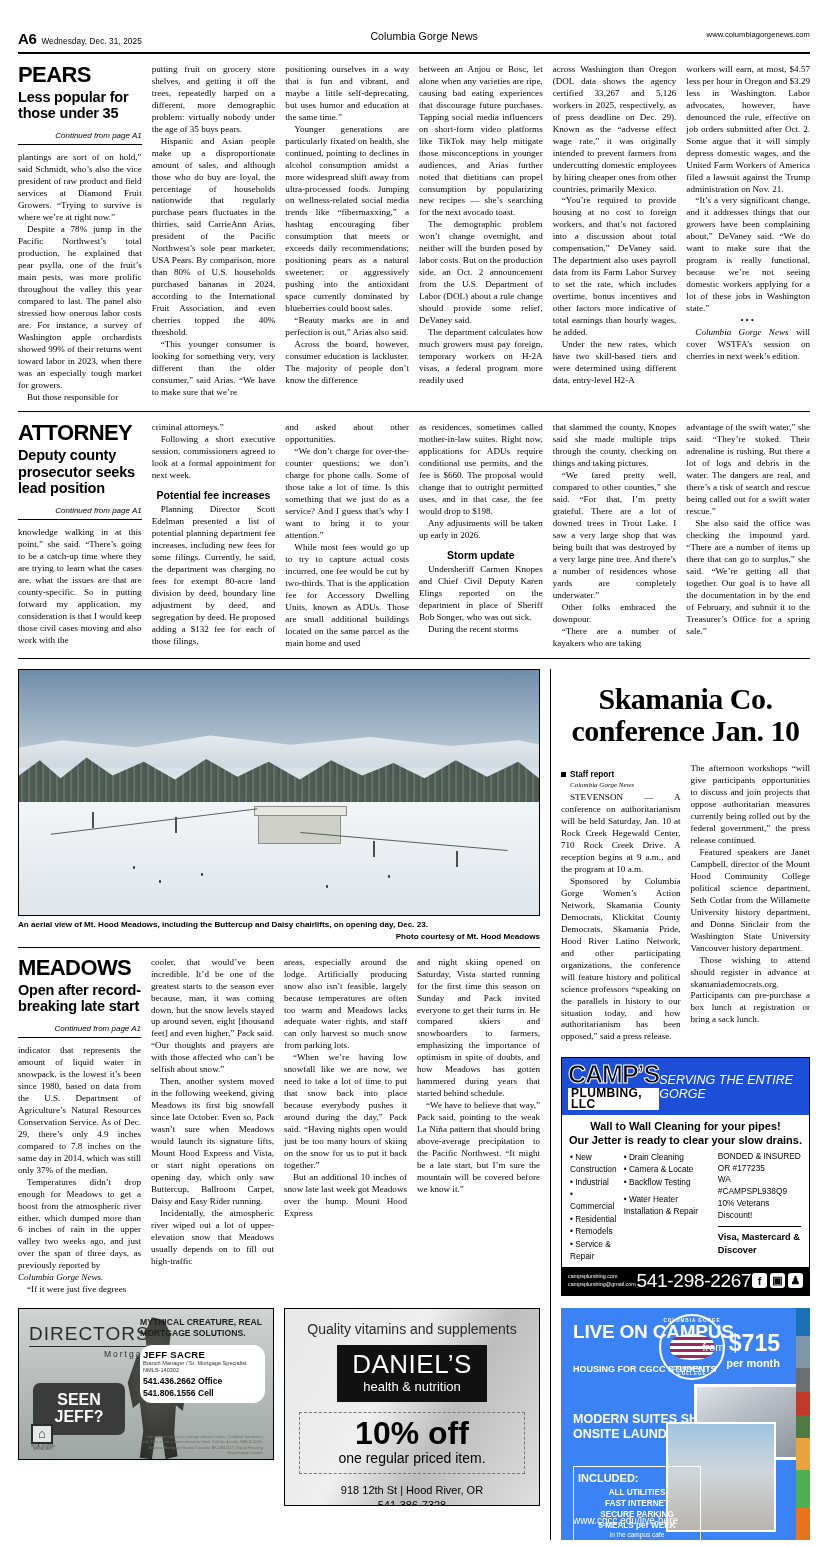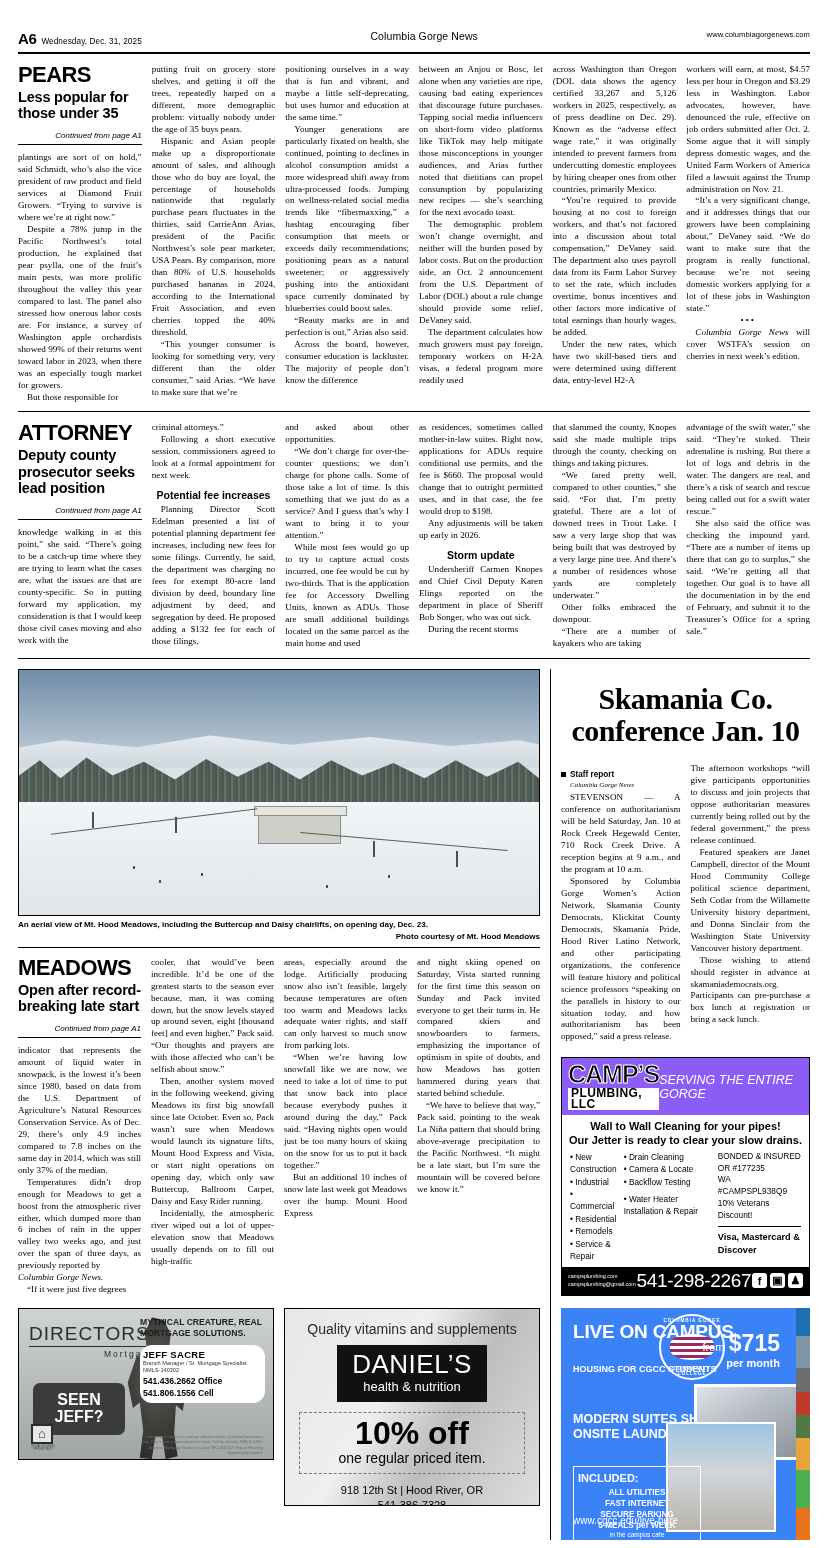--- a/index.html
+++ b/index.html
@@ -152,21 +152,21 @@
   .dan-logo { margin:8px auto 0 auto; width:150px; background:#111; color:#fff; text-align:center; padding:6px 4px 8px 4px; }
   .dan-logo .l1 { font-family:"Liberation Sans", sans-serif; font-size:26px; letter-spacing:0.5px; line-height:1; }
   .dan-logo .l2 { font-family:"Liberation Sans", sans-serif; font-size:13px; margin-top:2px; }
   .dan-coupon { margin:10px 14px 0 14px; border:1px dashed #777; padding:5px 4px 7px 4px; text-align:center; }
   .dan-coupon .c1 { font-family:"Liberation Sans", sans-serif; font-weight:bold; font-size:32px; line-height:0.95; }
   .dan-coupon .c2 { font-family:"Liberation Sans", sans-serif; font-size:14px; margin-top:1px; }
   .dan-addr { text-align:center; font-family:"Liberation Sans", sans-serif; font-size:11px; margin-top:9px; line-height:1.4; }
 
   
   .ad-camp { background:#fff; }
-  .camp-top { background:#8b5cf6; color:#fff; padding:5px 6px 4px 6px; display:flex; align-items:center; justify-content:space-between; }
+  .camp-top { background:#1d4ed8; color:#fff; padding:5px 6px 4px 6px; display:flex; align-items:center; justify-content:space-between; }
   .camp-brand { font-family:"Liberation Sans", sans-serif; font-weight:bold; line-height:0.92; }
   .camp-brand .b1 { font-size:25px; letter-spacing:-1px; -webkit-text-stroke:1px #fff; color:#000; }
   .camp-brand .b2 { font-size:12px; letter-spacing:0.4px; background:#fff; color:#000; display:inline-block; padding:0 3px; margin-top:2px; }
   .camp-serving { font-family:"Liberation Sans", sans-serif; font-style:italic; font-size:12.5px; line-height:1.15; text-align:left; }
   .camp-head { text-align:center; font-family:"Liberation Sans", sans-serif; font-weight:bold; font-size:11px; line-height:1.3; padding:4px 4px 3px 4px; }
   .camp-cols { display:flex; gap:6px; padding:0 8px 4px 8px; font-family:"Liberation Sans", sans-serif; }
   .camp-cols ul { list-style:none; margin:0; padding:0; font-size:8.3px; line-height:1.5; }
   .camp-cols li:before { content:"• "; }
   .camp-right { font-size:8.3px; line-height:1.42; }
   .camp-right .vline { border-top:1px solid #000; margin:5px 0 4px 0; }

